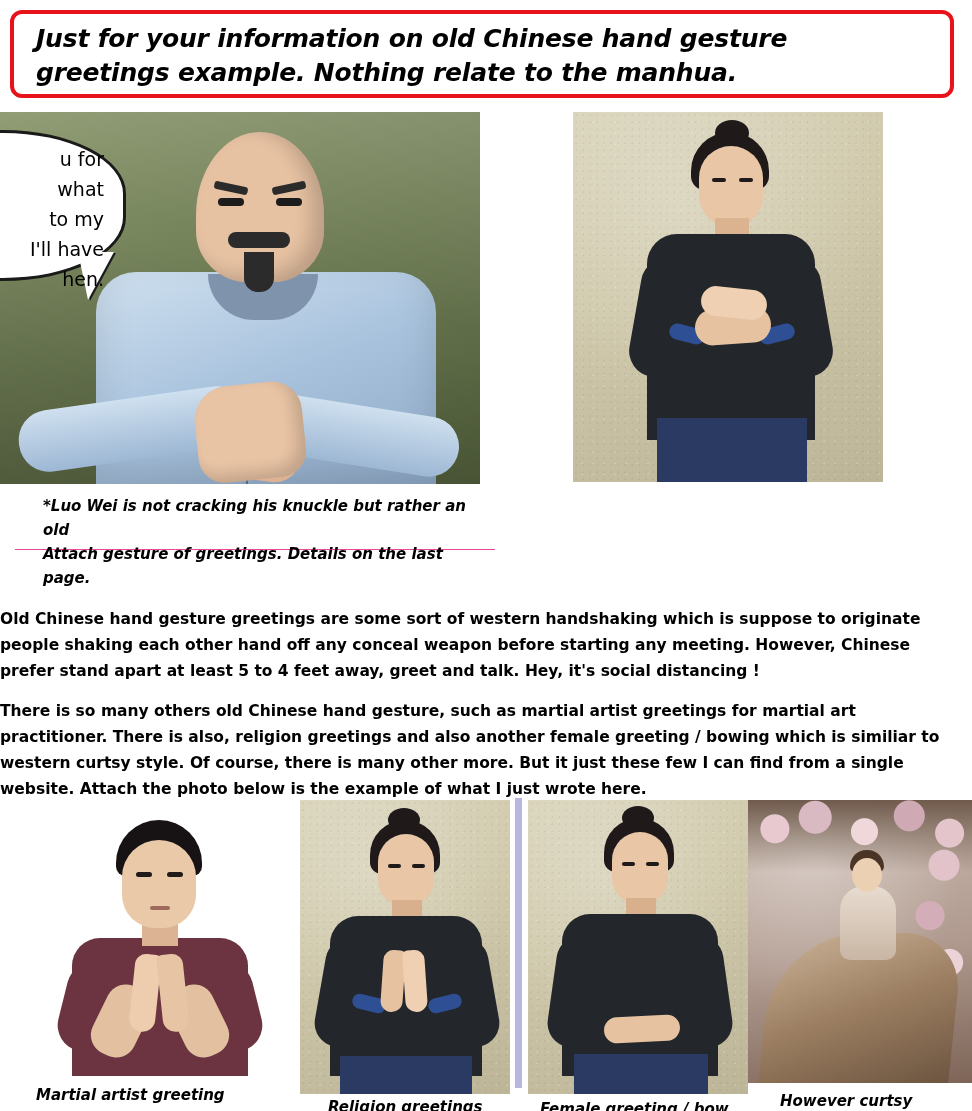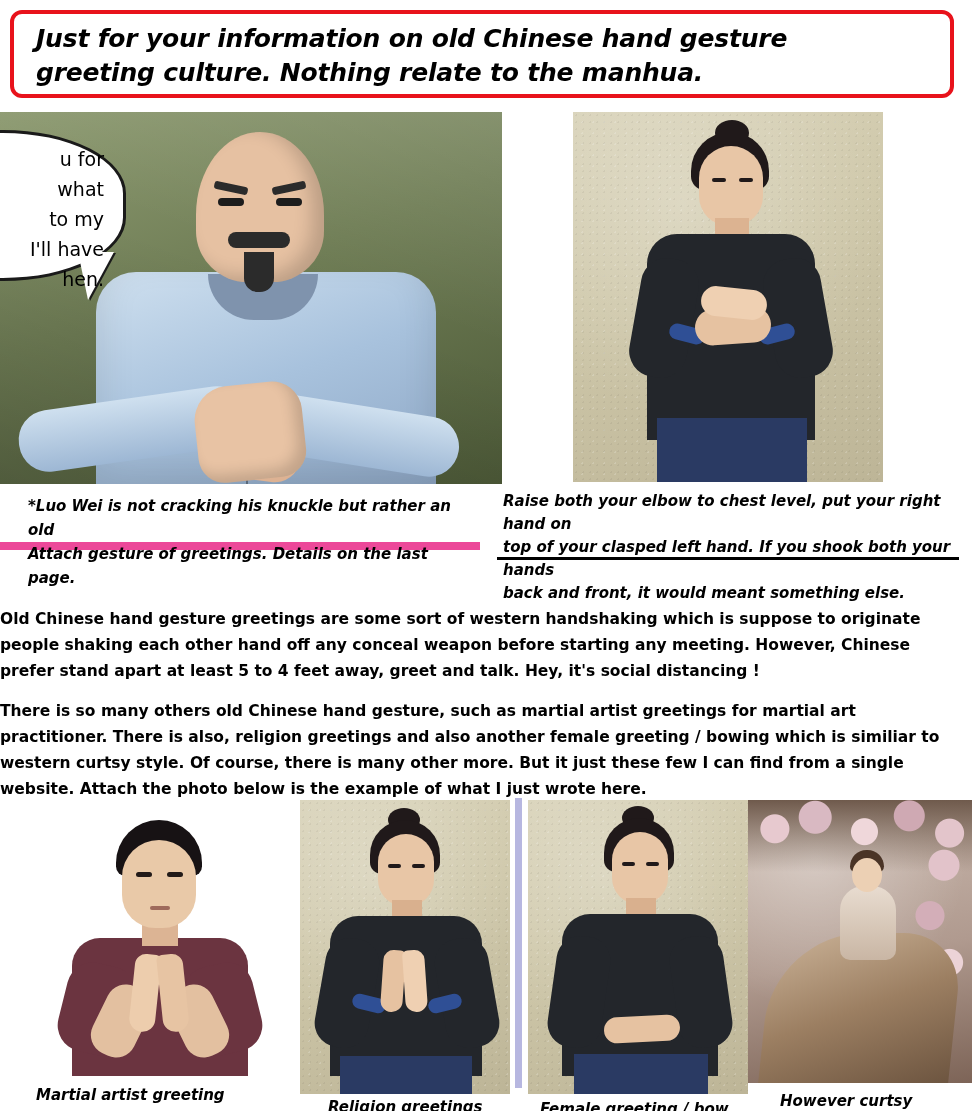--- a/index.html
+++ b/index.html
@@ -47,21 +47,20 @@
     height: 440px;
   }
   .comic {
     position: absolute;
     left: 0;
     top: 0;
     width: 480px;
     height: 372px;
     overflow: hidden;
     background: linear-gradient(160deg, #8e9b72 0%, #6f7d55 45%, #4d5a38 100%);
-    padding-left: 22px;
   }
   .comic-bg-diag {
     position: absolute;
     left: -40px;
     top: -30px;
     width: 600px;
     height: 460px;
     background:
       linear-gradient(200deg, rgba(255,255,255,0.13) 0%, rgba(255,255,255,0.0) 42%),
       linear-gradient(20deg, rgba(0,0,0,0.22) 0%, rgba(0,0,0,0.0) 55%);
@@ -219,25 +218,25 @@
     position: absolute;
     left: 246px;
     top: 352px;
     width: 2px;
     height: 20px;
     background: rgba(0,0,0,0.35);
   }
 
   .caption-left {
     position: absolute;
-    left: 0px;
+    left: 15px;
     top: 376px;
     width: 480px;
     height: 62px;
-    border-bottom: 8px solid #ec4899;
+    border-bottom: 1px solid #ec4899;
     box-sizing: border-box;
     padding: 6px 4px 0 28px;
   }
   .caption-left .cap-line {
     font-family: "DejaVu Sans", sans-serif;
     font-style: italic;
     font-weight: bold;
     font-size: 15px;
     line-height: 24px;
     color: #000;
@@ -429,21 +428,21 @@
     position: absolute; left: 102px; top: 50px; width: 34px; height: 22px;
     background: #4a3426; border-radius: 18px 18px 6px 6px;
   }
 
 </style>
 </head>
 <body>
 
 <div class="notice-banner">
   <div class="notice-text">Just for your information on old Chinese hand gesture</div>
-  <div class="notice-text">greeting culture.  Nothing relate to the manhua.</div>
+  <div class="notice-text">greetings example.  Nothing relate to the manhua.</div>
 </div>
 
 <div class="panel-left">
   <div class="comic">
     <div class="comic-bg-diag"></div>
 
     <div class="char-body"></div>
     <div class="char-collar"></div>
     <div class="char-head"></div>
     <div class="char-brow-l"></div>
@@ -488,25 +487,20 @@
     <div class="p-shirt-dark" style="left:74px;top:122px;width:168px;height:206px;border-radius:30px 30px 0 0;"></div>
     <div class="p-shirt-dark" style="left:62px;top:146px;width:58px;height:120px;border-radius:26px;transform:rotate(10deg);"></div>
     <div class="p-shirt-dark" style="left:196px;top:146px;width:58px;height:120px;border-radius:26px;transform:rotate(-10deg);"></div>
     <div class="p-cuff" style="left:96px;top:214px;width:36px;height:16px;border-radius:8px;transform:rotate(14deg);"></div>
     <div class="p-cuff" style="left:186px;top:214px;width:36px;height:16px;border-radius:8px;transform:rotate(-14deg);"></div>
     <div class="p-hand" style="left:122px;top:196px;width:76px;height:36px;border-radius:18px;transform:rotate(-4deg);"></div>
     <div class="p-hand" style="left:128px;top:176px;width:66px;height:30px;border-radius:16px;background:#efd0b2;transform:rotate(6deg);"></div>
     <div class="p-skirt" style="left:84px;top:306px;width:150px;height:64px;"></div>
   </div>
 
-  <div class="caption-right">
-    <div class="cap-line">Raise both your elbow to chest level, put your right hand on</div>
-    <div class="cap-line">top of your clasped left hand. If you shook both your hands</div>
-    <div class="cap-line">back and front, it would meant something else.</div>
-  </div>
 </div>
 
 <div class="body-text">
   <p class="para">Old Chinese hand gesture greetings are some sort of western handshaking which is suppose to originate people shaking each other hand off any conceal weapon before starting any meeting. However, Chinese prefer stand apart at least 5 to 4 feet away, greet and talk. Hey, it's social distancing !</p>
   <p class="para">There is so many others old Chinese hand gesture, such as martial artist greetings for martial art practitioner. There is also, religion greetings and also another female greeting / bowing which is similiar to western curtsy style. Of course, there is many other more. But it just these few I can find from a single website. Attach the photo below is the example of what I just wrote here.</p>
 </div>
 
 <div class="gallery">
 
   <div class="g-photo g1-photo">

